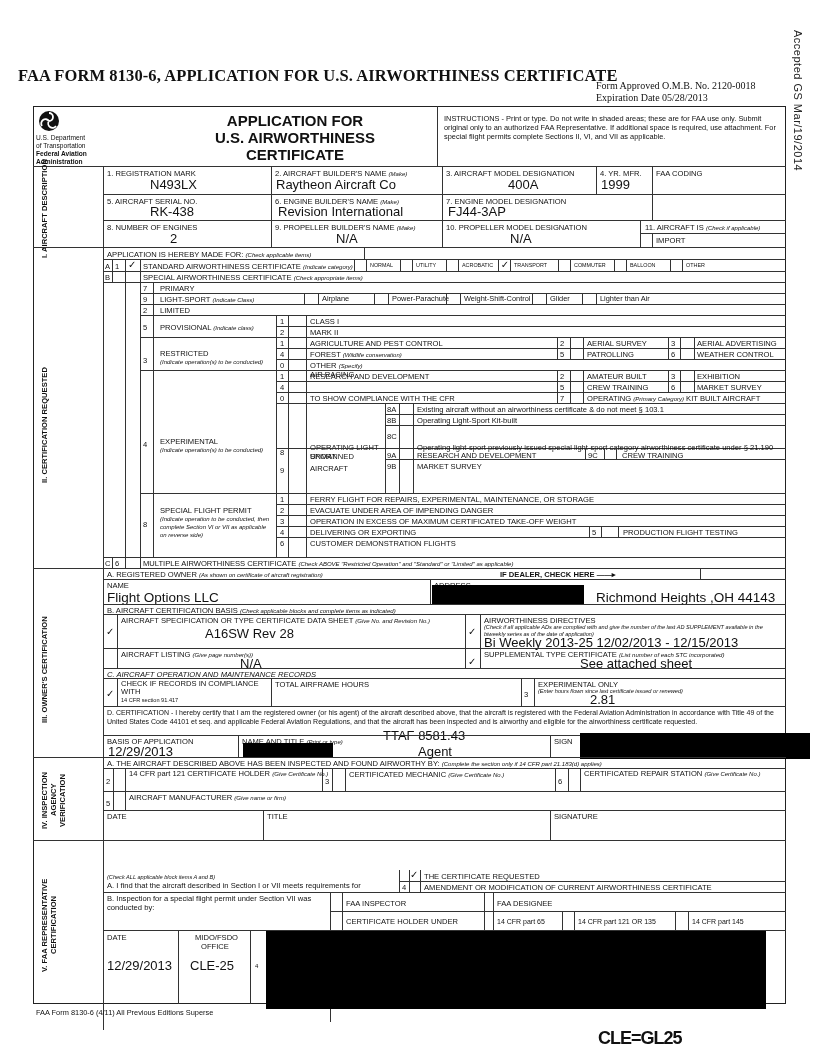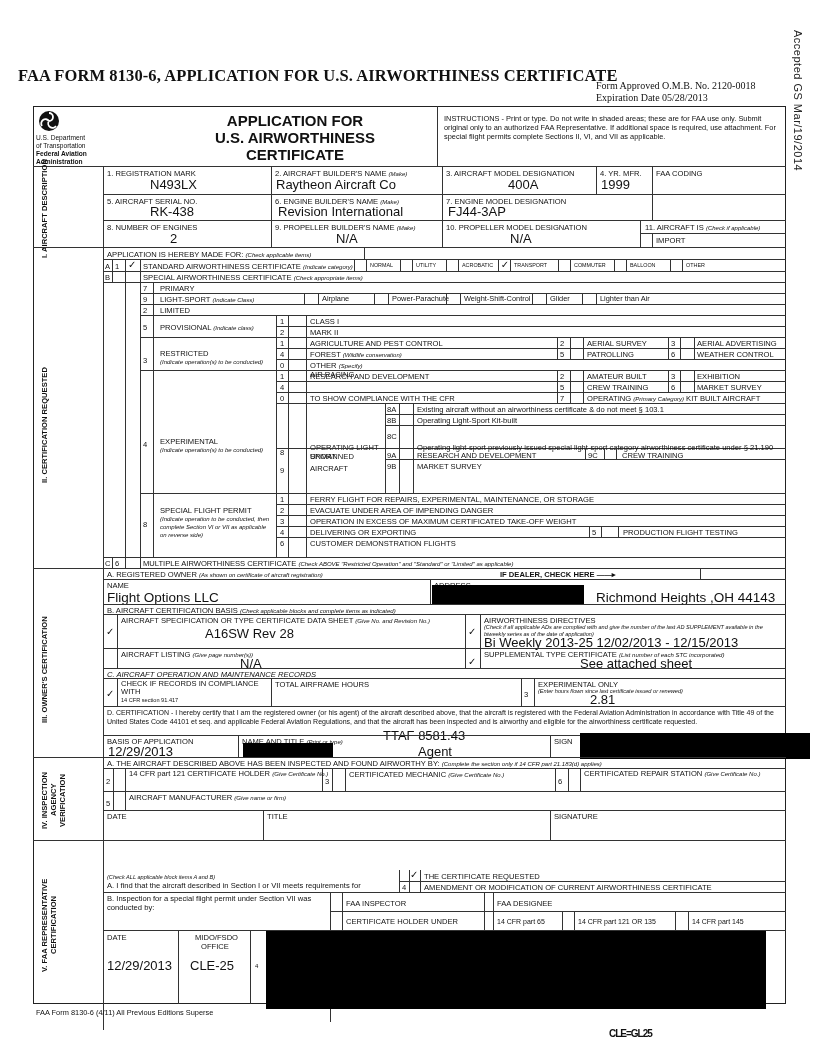--- a/index.html
+++ b/index.html
@@ -15,21 +15,21 @@
   .lbl i{font-size:6px;}
   .sm{font-size:5.6px;}
   .val{position:absolute;font-size:13px;white-space:nowrap;}
   .vert{position:absolute;writing-mode:vertical-rl;transform:rotate(180deg);font-size:7.6px;font-weight:bold;text-align:center;line-height:9px;white-space:nowrap;}
   .chk{position:absolute;font-size:10px;}
   .redact{position:absolute;background:#000;}
   .hdr-big{position:absolute;font-size:15px;font-weight:bold;text-align:center;line-height:17px;}
   .instr{position:absolute;font-size:7.4px;line-height:9.2px;}
   .dot-logo{position:absolute;}
   .footer{left:36px;top:1008px;font-size:7.4px;}
-  .clestamp{left:598px;top:1028px;font-size:10px;font-weight:bold;letter-spacing:-1px;font-family:"Liberation Sans Narrow","Liberation Sans",sans-serif;margin-left:11px;}
+  .clestamp{left:598px;top:1028px;font-size:18px;font-weight:bold;letter-spacing:-1px;font-family:"Liberation Sans Narrow","Liberation Sans",sans-serif;}
 </style>
 </head>
 <body>
 
 <div class="abs title">FAA FORM 8130-6, APPLICATION FOR U.S. AIRWORTHINESS CERTIFICATE</div>
 <div class="abs omb">
   <div>Form Approved O.M.B. No. 2120-0018</div>
   <div>Expiration Date 05/28/2013</div>
 </div>
 <div class="abs stamp">Accepted GS Mar/19/2014</div>

